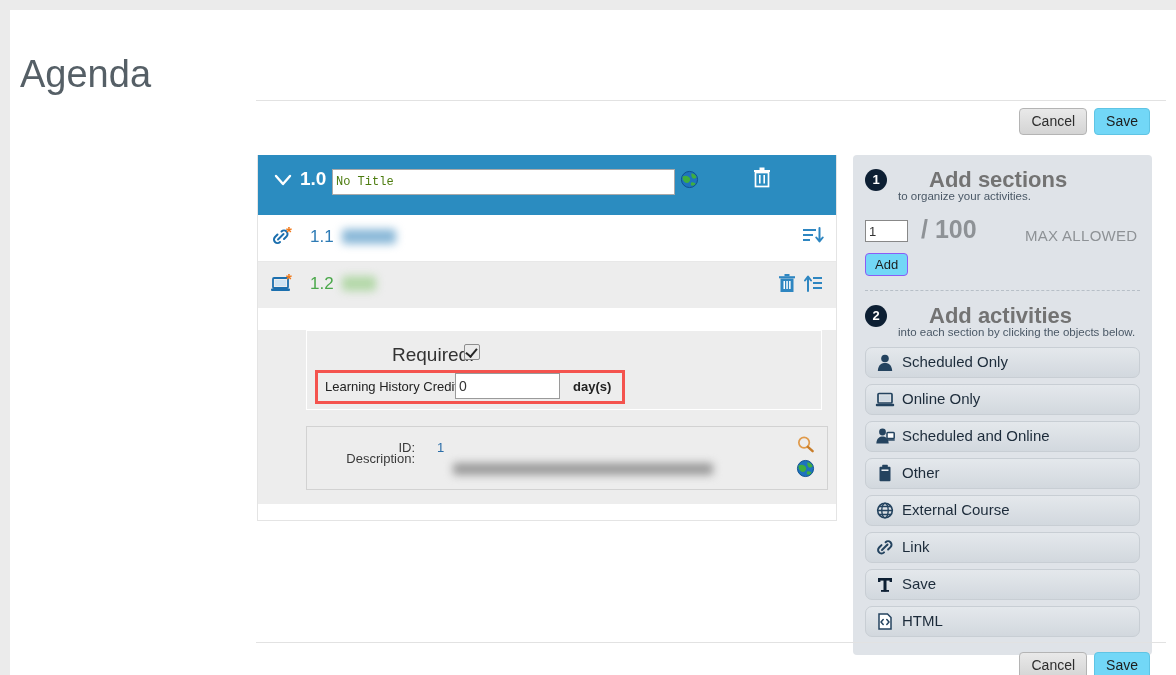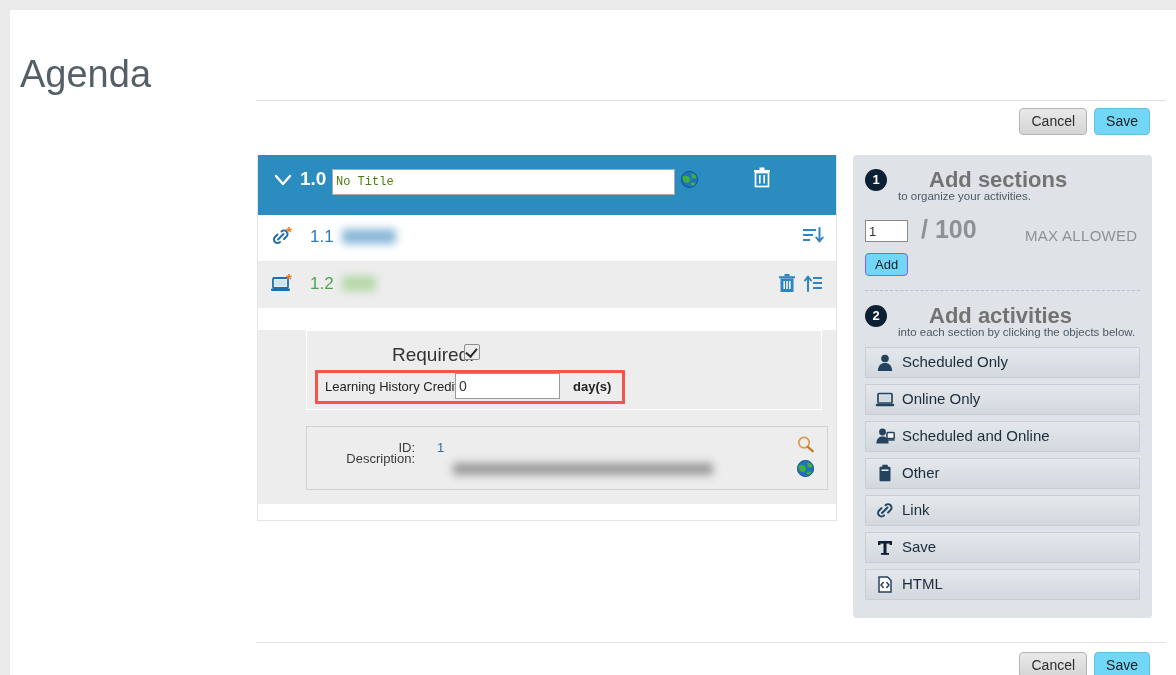--- a/index.html
+++ b/index.html
@@ -284,21 +284,21 @@
   }
   .divider-dash {
     border-top: 1px dashed #b7bfc7;
     margin: 14px 0 12px 0; height: 0;
   }
   .act-item {
     position: relative;
     height: 29px;
     background: linear-gradient(to bottom, #e4e8ec, #d2d8de);
     border: 1px solid #c8ced4;
-    border-radius: 1px;
+    border-radius: 7px;
     margin-bottom: 6px;
     cursor: pointer;
   }
   .act-item-ico { position: absolute; left: 9px; top: 5px; width: 20px; height: 19px; }
   .act-item-lbl {
     position: absolute; left: 36px; top: 5px;
     font-size: 15px; color: #1c2b3a;
   }
 </style>
 </head>
@@ -502,20 +502,30 @@
       <span class="act-item-ico">
         <svg width="20" height="19" viewBox="0 0 20 19">
           <rect x="4.5" y="2.8" width="11" height="14.5" rx="1" fill="#24435f"></rect>
           <rect x="7.2" y="0.8" width="5.6" height="3.2" rx="0.6" fill="#24435f"></rect>
           <rect x="6.5" y="5.5" width="7" height="1.4" fill="#ffffff"></rect>
         </svg>
       </span>
       <span class="act-item-lbl">Other</span>
     </div>
 
+    <div class="act-item">
+      <span class="act-item-ico">
+        <svg width="20" height="19" viewBox="0 0 20 19">
+          <circle cx="10" cy="9.5" r="7.3" fill="none" stroke="#24435f" stroke-width="1.6"></circle>
+          <ellipse cx="10" cy="9.5" rx="3.2" ry="7.3" fill="none" stroke="#24435f" stroke-width="1.4"></ellipse>
+          <path d="M2.9 9.5 H17.1 M4 5.5 H16 M4 13.5 H16" stroke="#24435f" stroke-width="1.3" fill="none"></path>
+        </svg>
+      </span>
+      <span class="act-item-lbl">External Course</span>
+    </div>
 
     <div class="act-item">
       <span class="act-item-ico">
         <svg width="20" height="19" viewBox="0 0 20 19">
           <path d="M7 12 L12.5 6.5" stroke="#24435f" stroke-width="2" fill="none" stroke-linecap="round"></path>
           <path d="M10.6 4.2 A3.4 3.4 0 0 1 15.5 9.1 L13.1 11.5" stroke="#24435f" stroke-width="2" fill="none" stroke-linecap="round"></path>
           <path d="M9 14.4 A3.4 3.4 0 0 1 4.1 9.5 L6.5 7.1" stroke="#24435f" stroke-width="2" fill="none" stroke-linecap="round"></path>
         </svg>
       </span>
       <span class="act-item-lbl">Link</span>

